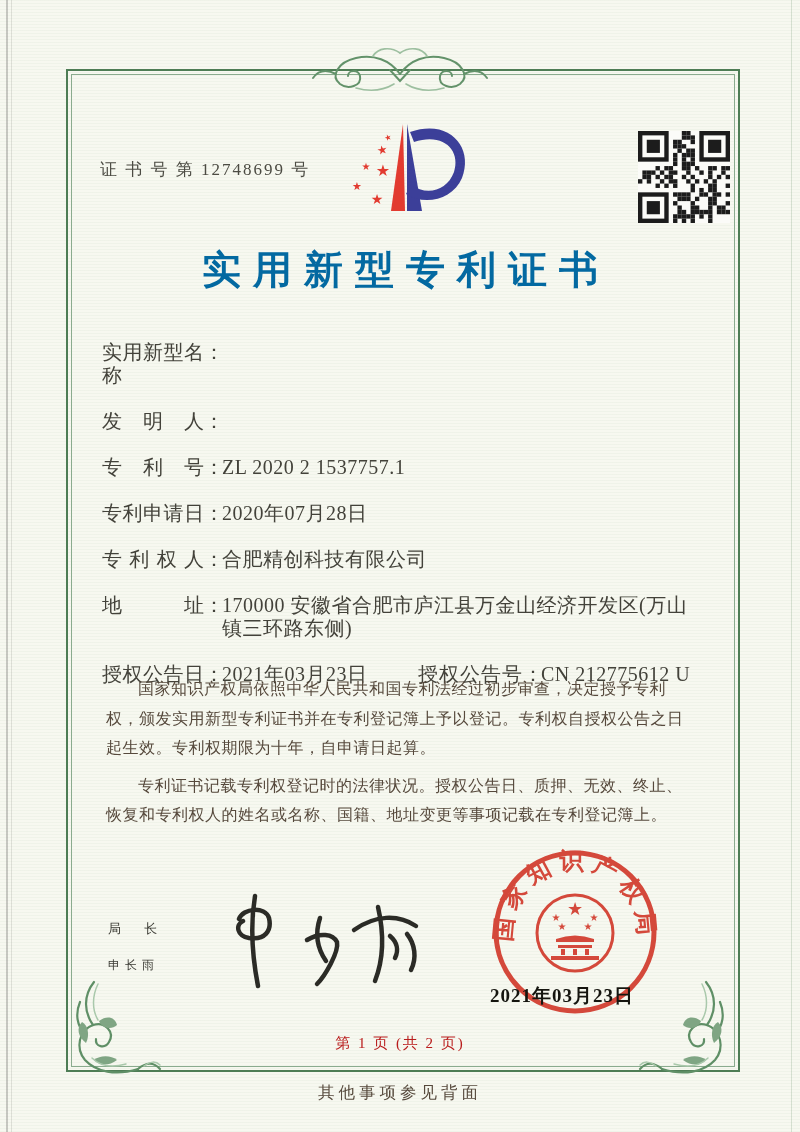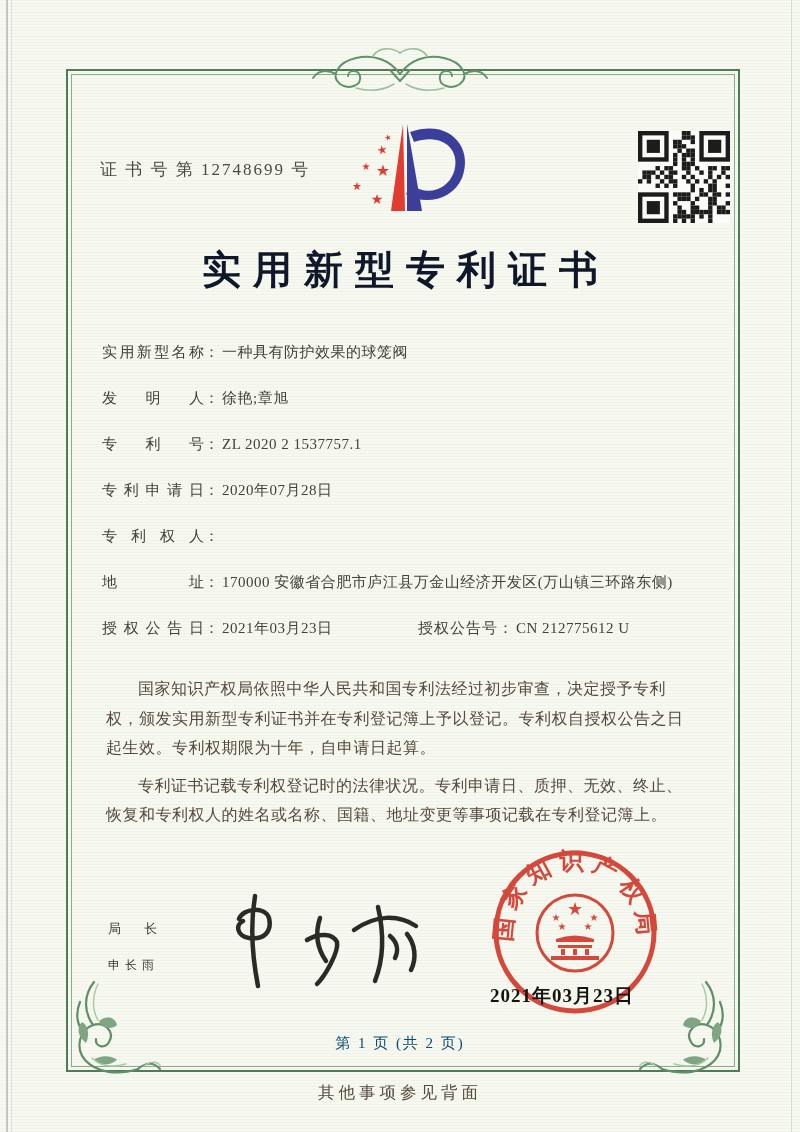--- a/index.html
+++ b/index.html
@@ -14,41 +14,41 @@
   .scan-edge-l1{position:absolute;left:6px;top:0;width:2px;height:1132px;background:rgba(110,110,105,0.35);}
   .scan-edge-l2{position:absolute;left:11px;top:0;width:1px;height:1132px;background:rgba(110,110,105,0.18);}
   .scan-edge-r{position:absolute;left:791px;top:0;width:1px;height:1132px;background:rgba(100,140,100,0.22);}
 
   .frame{position:absolute;left:66px;top:69px;width:670px;height:999px;border:2px solid #4e7d55;}
   .frame::after{content:"";position:absolute;inset:3px;border:1px solid #8aab8e;}
 
   .certno{position:absolute;left:100px;top:126px;font-size:17px;letter-spacing:2px;color:#4c4b43;margin-top:32px;}
 
   .title{position:absolute;top:243px;left:0;width:100%;text-align:center;
-    font-size:39px;font-weight:600;letter-spacing:12px;text-indent:12px;color:#0f172a;}
+    font-size:39px;font-weight:600;letter-spacing:12px;text-indent:12px;color:#0369a1;}
 
   .fields{position:absolute;left:102px;top:341px;width:594px;display:flex;flex-direction:column;gap:23px;
-    font-size:15px;color:#43423a;}
+    font-size:20px;color:#43423a;}
   .frow{display:flex;line-height:23px;}
   .flabel{display:inline-block;width:102px;text-align:justify;text-align-last:justify;flex:none;}
   .fcolon{width:18px;flex:none;}
   .fvalue{flex:1;letter-spacing:0.5px;}
   .fvalue-fixed{width:196px;flex:none;letter-spacing:0.5px;}
 
   .paras{position:absolute;left:98px;top:666px;width:604px;font-size:16px;line-height:29.5px;color:#56493c;}
   .paras p{margin:8px;text-indent:2em;letter-spacing:0.5px;}
 
   .sig-title{position:absolute;left:108px;top:920px;font-size:13px;letter-spacing:10px;color:#3a3a33;}
   .sig-name{position:absolute;left:108px;top:957px;font-size:12px;letter-spacing:5px;color:#3a3a33;}
   .sig-svg{position:absolute;left:225px;top:888px;}
 
   .seal-svg{position:absolute;left:478px;top:845px;opacity:0.93;}
   .seal-date{position:absolute;left:490px;top:983px;font-size:19px;font-weight:700;letter-spacing:1px;color:#15150f;}
 
-  .page-info{position:absolute;top:1034px;left:0;width:100%;text-align:center;font-size:15px;letter-spacing:2px;color:#0c4a6e;}
+  .page-info{position:absolute;top:1034px;left:0;width:100%;text-align:center;font-size:15px;letter-spacing:2px;color:#b91c1c;}
   .back-note{position:absolute;top:1082px;left:0;width:100%;text-align:center;font-size:16.5px;letter-spacing:4px;color:#56493c;}
 
   svg{display:block;}
 </style>
 </head>
 <body>
 
 <div class="page">
 
   <div class="scan-edge-l1"></div>
@@ -247,59 +247,58 @@
       <rect x="4.380952380952381" y="65.71428571428572" width="21.904761904761905" height="21.904761904761905" fill="#fbfbf8"></rect>
       <rect x="8.761904761904763" y="70.0952380952381" width="13.142857142857144" height="13.142857142857144" fill="#1c1c1c"></rect>
     </svg>
 
   <div class="title">实用新型专利证书</div>
 
   <div class="fields">
     <div class="frow">
       <span class="flabel">实用新型名称</span>
         <span class="fcolon">：</span>
-        <span class="fvalue">一种具有防护效果的球笼阀</span>
     </div>
     <div class="frow">
       <span class="flabel">发明人</span>
         <span class="fcolon">：</span>
-        <span class="fvalue">徐艳;章旭</span>
     </div>
     <div class="frow">
       <span class="flabel">专利号</span>
         <span class="fcolon">：</span>
         <span class="fvalue">ZL 2020 2 1537757.1</span>
     </div>
     <div class="frow">
       <span class="flabel">专利申请日</span>
         <span class="fcolon">：</span>
         <span class="fvalue">2020年07月28日</span>
     </div>
     <div class="frow">
       <span class="flabel">专利权人</span>
         <span class="fcolon">：</span>
+        <span class="fvalue">合肥精创科技有限公司</span>
     </div>
     <div class="frow">
       <span class="flabel">地址</span>
         <span class="fcolon">：</span>
         <span class="fvalue">170000 安徽省合肥市庐江县万金山经济开发区(万山镇三环路东侧)</span>
     </div>
     <div class="frow">
       <span class="flabel">授权公告日</span>
         <span class="fcolon">：</span>
         <span class="fvalue-fixed">2021年03月23日</span>
         <span class="flabel" style="letter-spacing:1px;text-align-last:auto;width:auto">授权公告号</span>
         <span class="fcolon">：</span>
         <span class="fvalue">CN 212775612 U</span>
     </div>
   </div>
 
   <div class="paras">
     <p>国家知识产权局依照中华人民共和国专利法经过初步审查，决定授予专利权，颁发实用新型专利证书并在专利登记簿上予以登记。专利权自授权公告之日起生效。专利权期限为十年，自申请日起算。</p>
-    <p>专利证书记载专利权登记时的法律状况。专利申请日、质押、无效、终止、恢复和专利权人的姓名或名称、国籍、地址变更等事项记载在专利登记簿上。</p>
+    <p>专利证书记载专利权登记时的法律状况。授权公告日、质押、无效、终止、恢复和专利权人的姓名或名称、国籍、地址变更等事项记载在专利登记簿上。</p>
   </div>
 
   <div class="sig-title">局 长</div>
   <div class="sig-name">申长雨</div>
   <svg class="sig-svg" width="205" height="105" viewBox="0 0 205 105">
     <g stroke="#2b2b26" stroke-width="4.5" fill="none" stroke-linecap="round" stroke-linejoin="round">
       <path d="M30,8 C26,32 26,62 33,98"></path>
       <path d="M14,31 C18,20 40,18 44,30 C47,43 40,52 24,50 C12,48 10,37 18,33"></path>
       <path d="M95,30 C90,45 92,60 101,73"></path>
       <path d="M82,52 C95,44 108,46 112,54 C114,64 100,88 92,96"></path>

